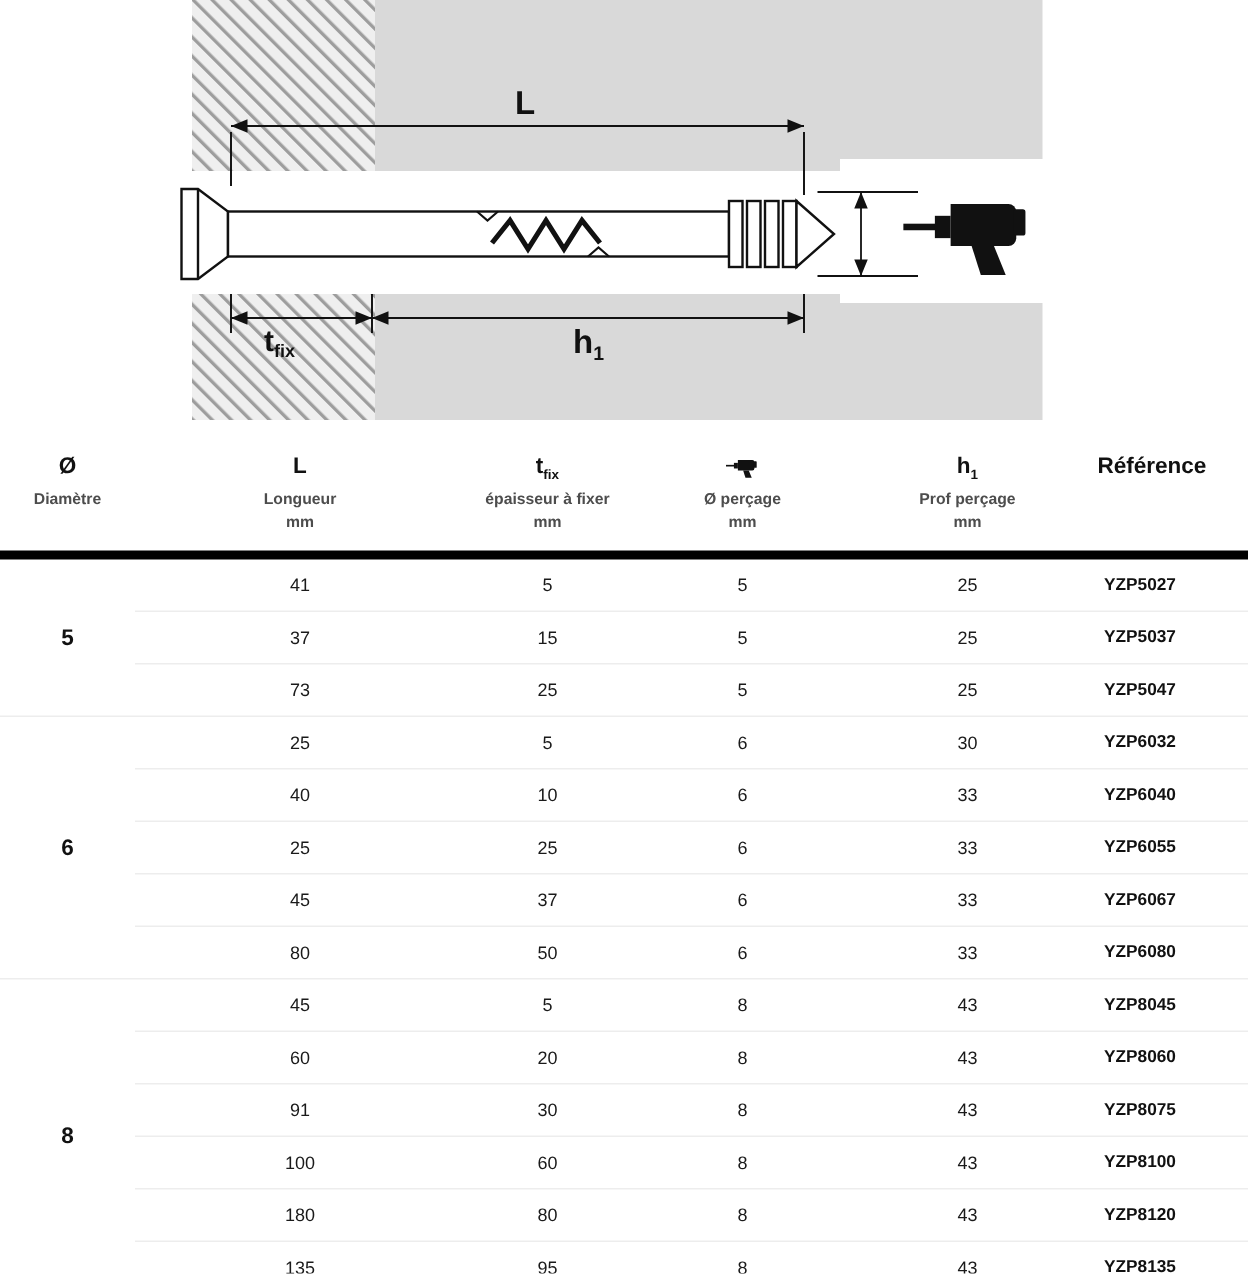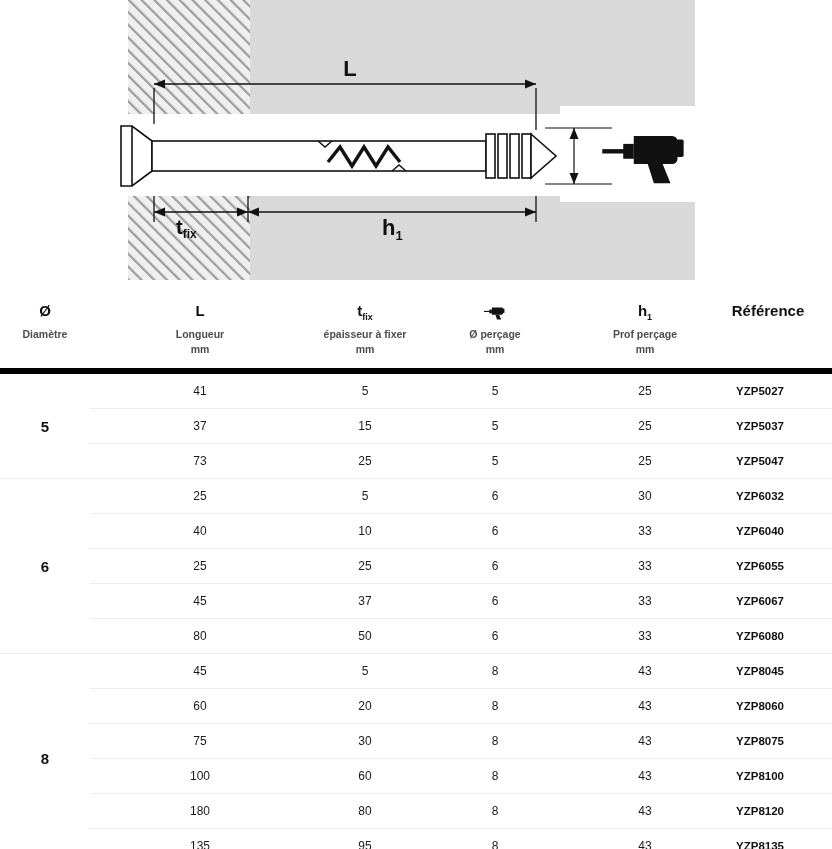--- a/index.html
+++ b/index.html
@@ -234,21 +234,21 @@
         <td class="ref-cell">YZP8045</td>
       </tr>
       <tr>
         <td class="num-cell">60</td>
         <td class="num-cell">20</td>
         <td class="num-cell">8</td>
         <td class="num-cell">43</td>
         <td class="ref-cell">YZP8060</td>
       </tr>
       <tr>
-        <td class="num-cell">75</td>
+        <td class="num-cell">91</td>
         <td class="num-cell">30</td>
         <td class="num-cell">8</td>
         <td class="num-cell">43</td>
         <td class="ref-cell">YZP8075</td>
       </tr>
       <tr>
         <td class="num-cell">100</td>
         <td class="num-cell">60</td>
         <td class="num-cell">8</td>
         <td class="num-cell">43</td>

